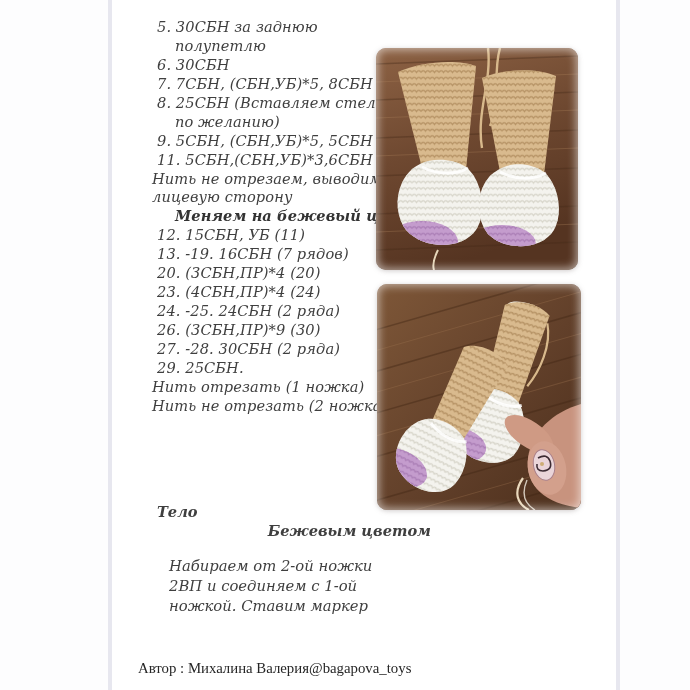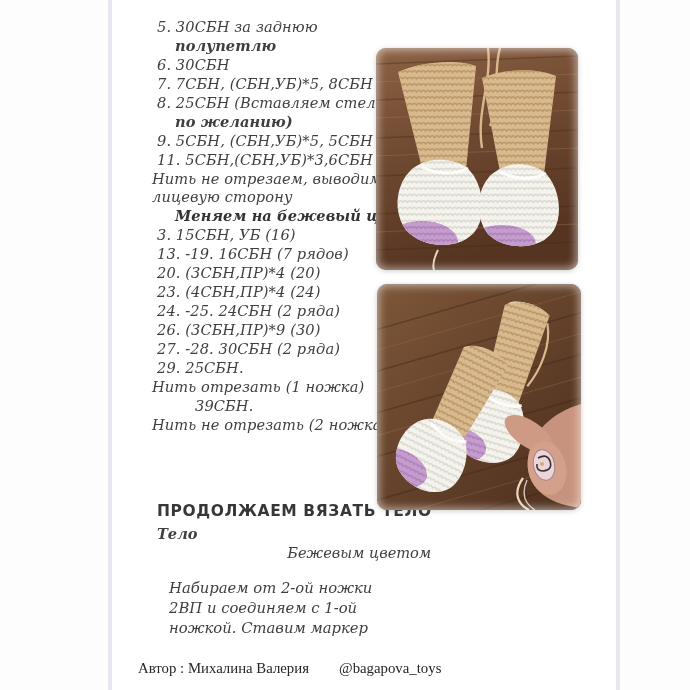--- a/index.html
+++ b/index.html
@@ -13,39 +13,39 @@
   #edge-right{left:616px;}
   .page{position:absolute;left:112px;top:0;width:504px;height:690px;background:#ffffff;}
 
   
   #list{
     position:absolute;left:157px;top:18px;width:252px;
     font-size:14.6px;line-height:18.95px;font-style:italic;
     color:#3f3f3f;letter-spacing:.1px;white-space:nowrap;
   }
   .ln{height:18.95px;}
-  .ind{padding-left:18px;font-weight:bold;}
+  .ind{padding-left:18px;}
   .ind2{padding-left:38px;}
   .neg{margin-left:-5px;}
   .b{font-weight:bold;color:#333;}
 
   #section{position:absolute;left:157px;top:502px;width:292px;color:#3f3f3f;white-space:nowrap;}
   #section .heading{
     font-family:"DejaVu Sans","Liberation Sans",sans-serif;
     font-weight:bold;font-size:15.5px;letter-spacing:.6px;color:#373737;
     margin-bottom:4px;
   }
   #section .sub1{font-size:14.6px;font-style:italic;font-weight:bold;text-align:left;padding-right:62px;line-height:19px;}
-  #section .sub2{font-size:14.6px;font-style:italic;font-weight:normal;text-align:right;padding-right:18px;line-height:19px;}
+  #section .sub2{font-size:14.6px;font-style:italic;font-weight:bold;text-align:right;padding-right:18px;line-height:19px;}
   #section .body-ln{font-size:14.8px;font-style:italic;line-height:20px;padding-left:12px;}
   #section .body-block{margin-top:16px;}
 
   #footer{
     position:absolute;left:138px;top:660px;width:420px;
-    font-size:14.8px;color:#262626;display:flex;gap:30px;
+    font-size:14.8px;color:#262626;display:flex;gap:0;
     font-family:"Liberation Serif","DejaVu Serif",serif;white-space:nowrap;
   }
 
   
   .photo{
     position:absolute;border-radius:10px;overflow:hidden;
     box-shadow:0 1px 5px rgba(120,110,110,.35);
   }
   .photo::after{
     content:"";position:absolute;inset:0;border-radius:10px;
@@ -67,35 +67,33 @@
   <div class="ln ind">полупетлю</div>
   <div class="ln">6. 30СБН</div>
   <div class="ln">7. 7СБН, (СБН,УБ)*5, 8СБН (25)</div>
   <div class="ln">8. 25СБН (Вставляем стельку</div>
   <div class="ln ind">по желанию)</div>
   <div class="ln">9. 5СБН, (СБН,УБ)*5, 5СБН (20)</div>
   <div class="ln">11. 5СБН,(СБН,УБ)*3,6СБН (17)</div>
   <div class="ln neg">Нить не отрезаем, выводим на</div>
   <div class="ln neg">лицевую сторону</div>
   <div class="ln ind b">Меняем на бежевый цвет</div>
-  <div class="ln">3. 15СБН, УБ (16)</div>
+  <div class="ln">12. 15СБН, УБ (11)</div>
   <div class="ln">13. -19. 16СБН (7 рядов)</div>
   <div class="ln">20. (3СБН,ПР)*4 (20)</div>
   <div class="ln">23. (4СБН,ПР)*4 (24)</div>
   <div class="ln">24. -25. 24СБН (2 ряда)</div>
   <div class="ln">26. (3СБН,ПР)*9 (30)</div>
   <div class="ln">27. -28. 30СБН (2 ряда)</div>
   <div class="ln">29. 25СБН.</div>
   <div class="ln neg">Нить отрезать (1 ножка)</div>
-  <div class="ln ind2">39СБН.</div>
   <div class="ln neg">Нить не отрезать (2 ножка)</div>
 </div>
 
 <div id="section">
-  <div class="heading">ПРОДОЛЖАЕМ ВЯЗАТЬ ТЕЛО</div>
   <div class="sub1">Тело</div>
   <div class="sub2">Бежевым цветом</div>
   <div class="body-block">
     <div class="body-ln">Набираем от 2-ой ножки</div>
     <div class="body-ln">2ВП и соединяем с 1-ой</div>
     <div class="body-ln">ножкой. Ставим маркер</div>
   </div>
 </div>
 
 <div class="photo" id="photo-top">

